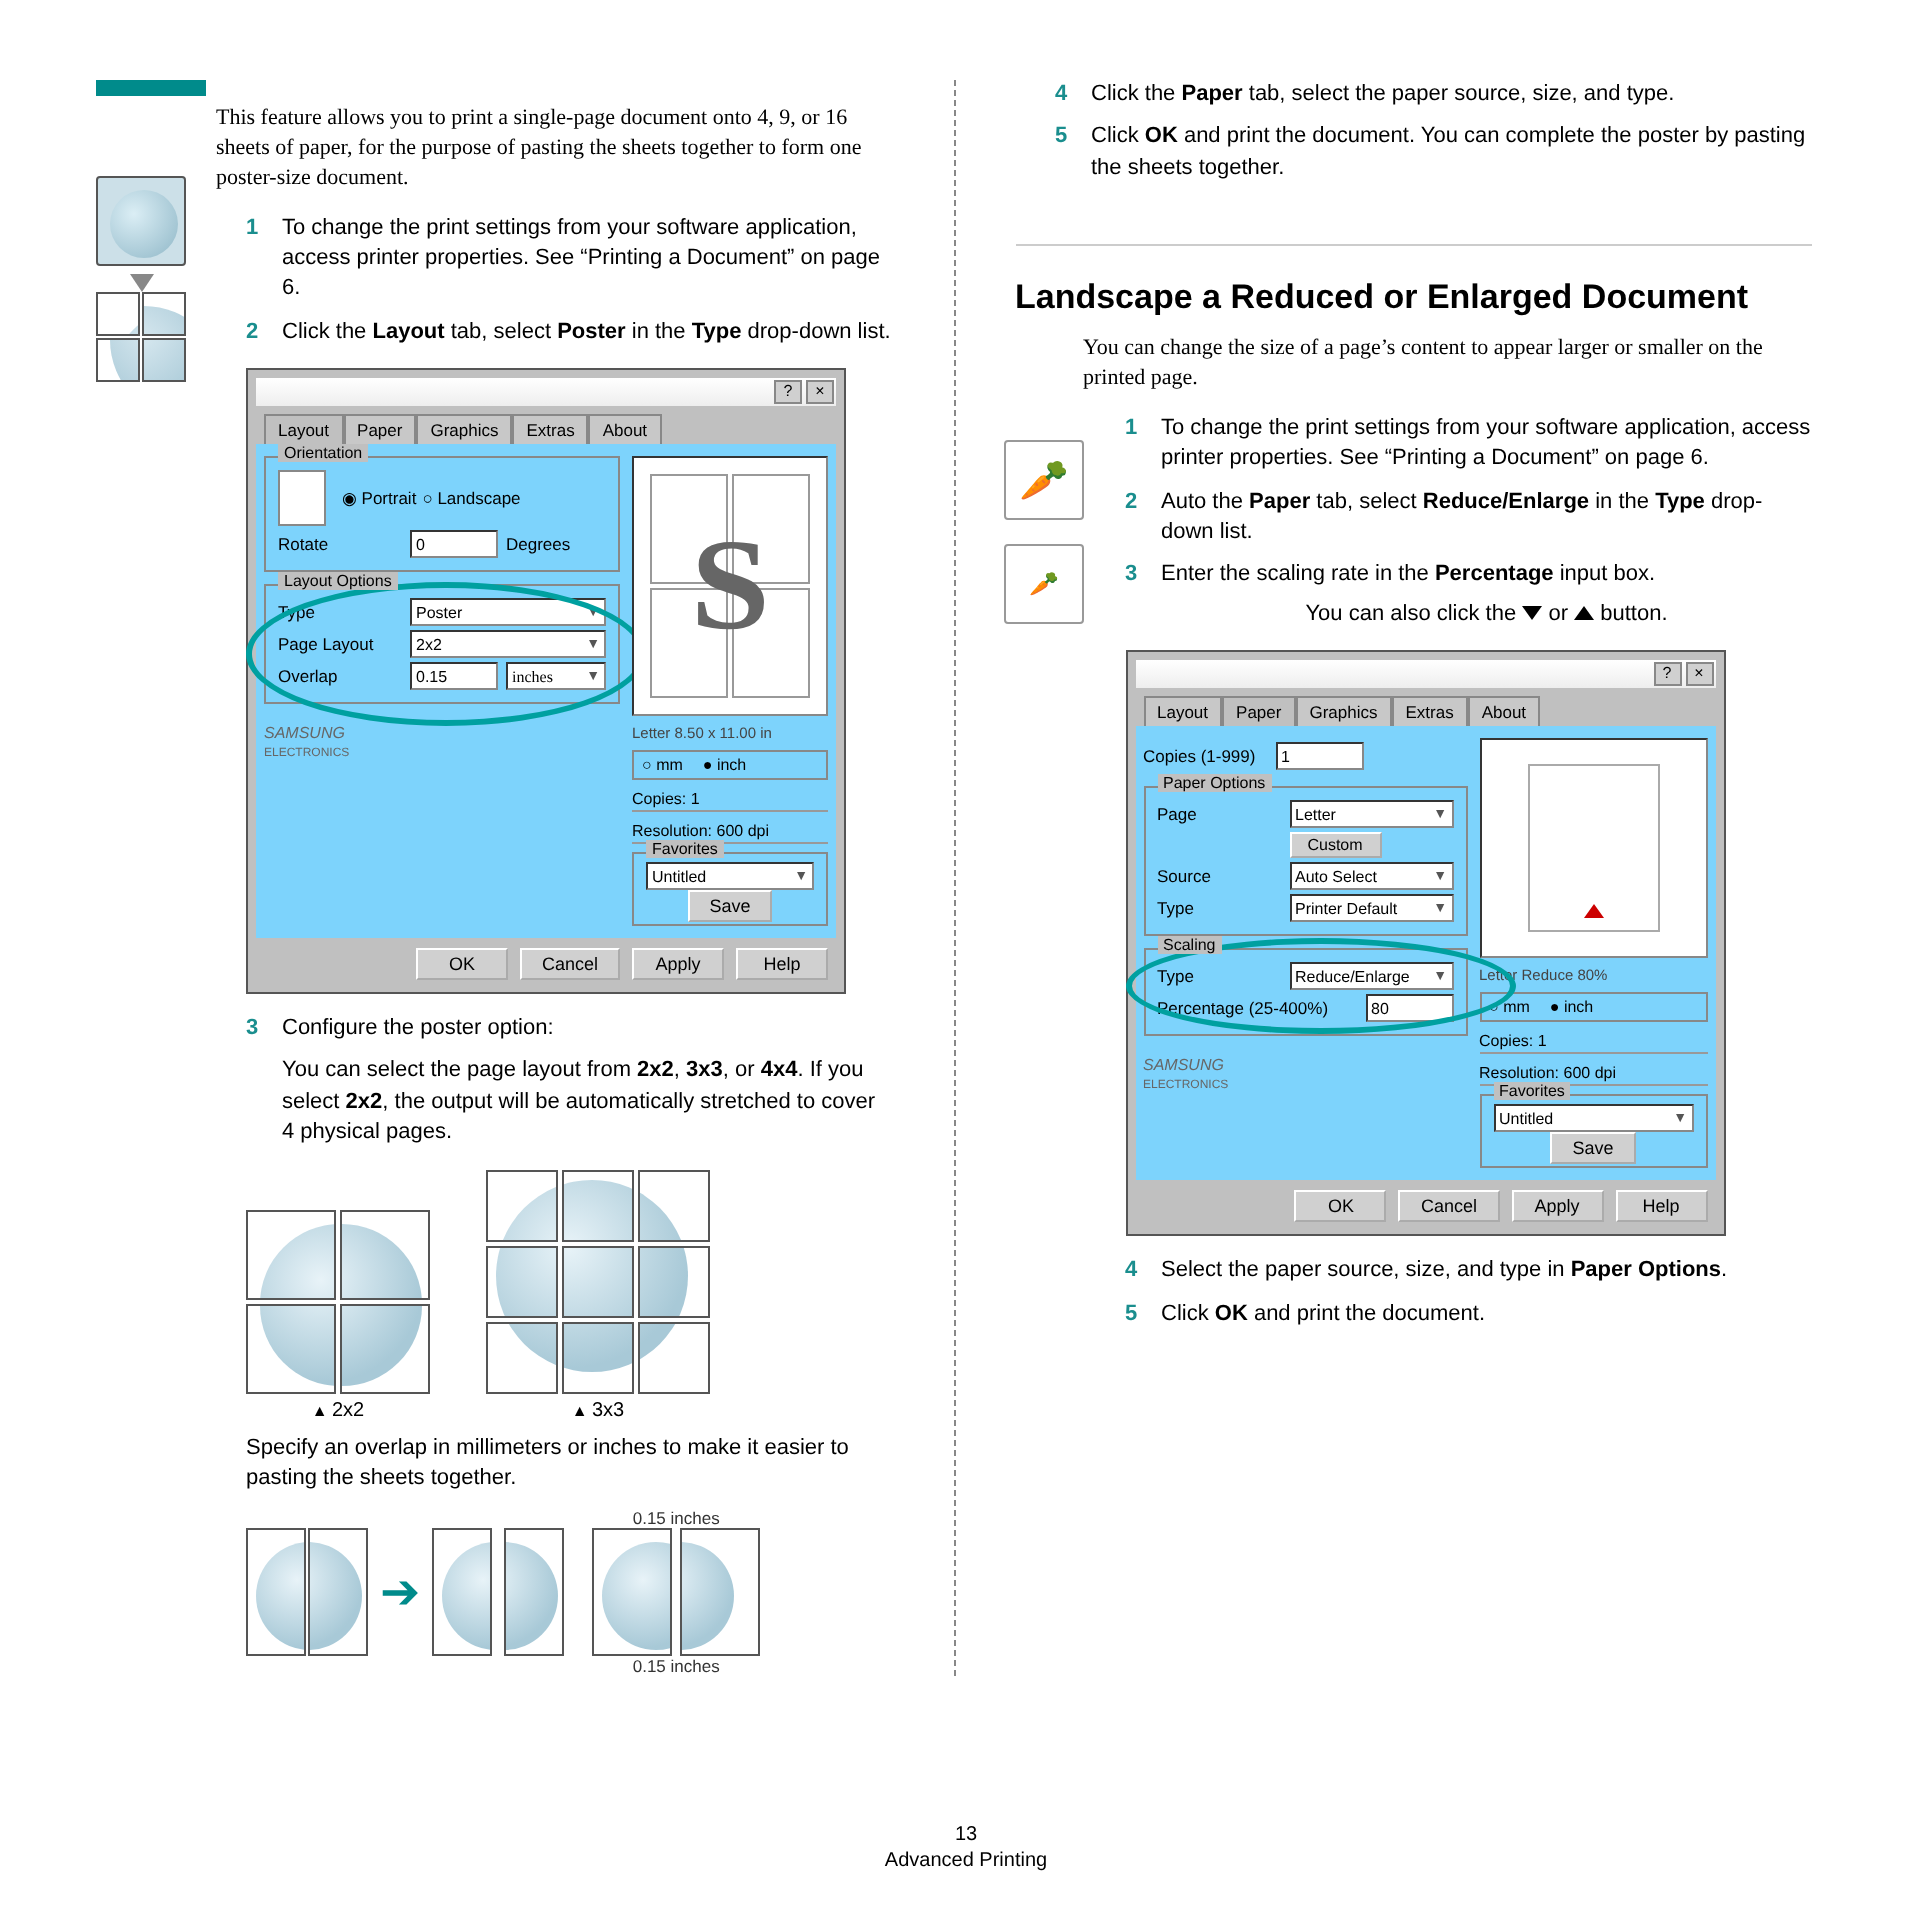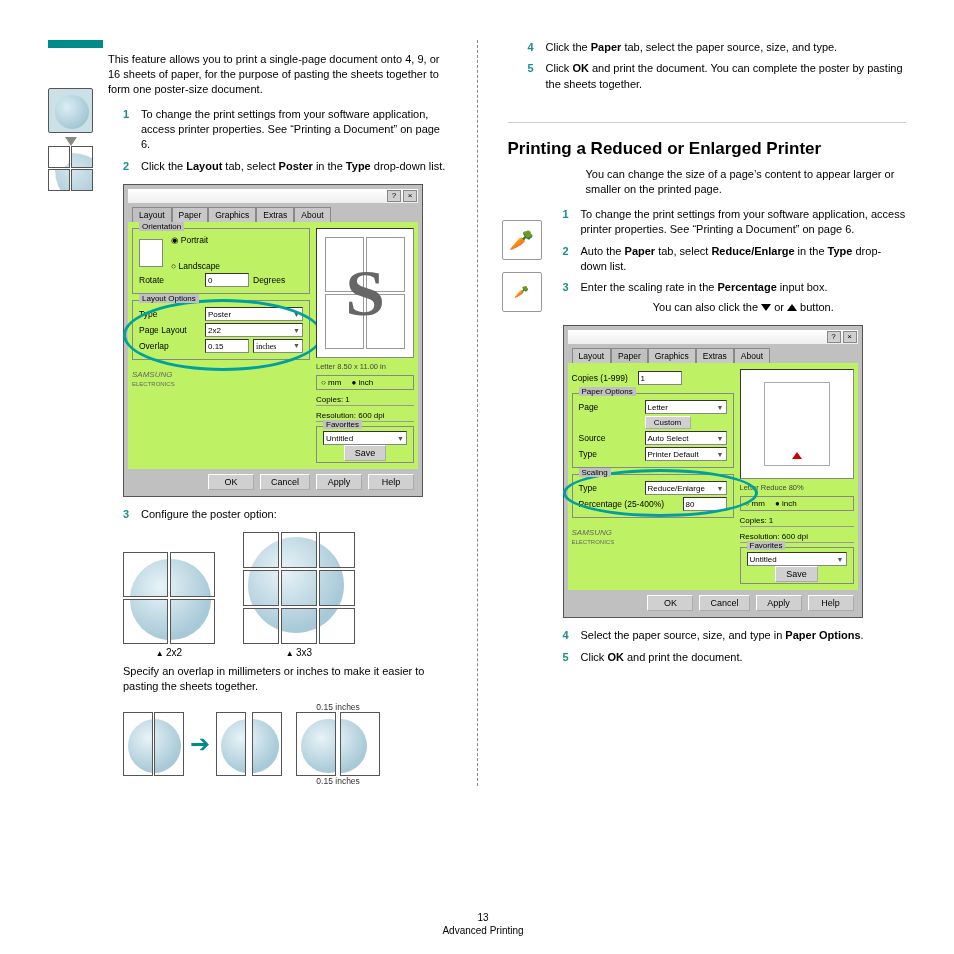--- a/index.html
+++ b/index.html
@@ -32,21 +32,21 @@
     width: 55px;
     background: #008b8b;
     margin-bottom: 4px;
   }
   h2 {
     font-family: Verdana, Geneva, sans-serif;
     font-size: 17px;
     font-weight: bold;
     margin: 0 0 8px 0;
   }
-  .intro { margin: 0 0 10px 60px; line-height: 1.35; }
+  .intro { margin: 0 0 10px 60px; line-height: 1.35; font-family: Liberation Serif, serif; }
   .step-list { margin-left: 75px; }
   .step { display: flex; margin-bottom: 6px; line-height: 1.4; }
   .step-num { color: #1a8e8e; font-weight: bold; width: 18px; flex-shrink: 0; }
   .step-body { flex: 1; }
   .step-body b { font-weight: bold; }
   .apple-icon { width: 45px; height: 45px; border: 1px solid #555; border-radius: 2px; background: #cce0e8; position: relative; overflow: hidden; }
   .apple-icon::before { content:""; position:absolute; left:6px; top:6px; width:34px; height:34px; background: radial-gradient(circle at 35% 35%, #dbeef5, #8fb7c7); border-radius:50%; }
   .arrow-down { width:0; height:0; border-left:6px solid transparent; border-right:6px solid transparent; border-top:9px solid #888; margin:4px auto 0; }
   .margin-illos { position:absolute; left: 48px; top: 88px; }
   .margin-illos.col2 { left: 502px; top: 220px; }
@@ -57,21 +57,21 @@
     border: 1px solid #555;
     padding: 4px;
     font-size: 9px;
     position: relative;
   }
   .dialog-titlebar { background: linear-gradient(#fff,#eee); height: 14px; display:flex; justify-content:flex-end; gap:2px; padding:1px; }
   .titlebtn { width:14px; height:12px; background:#d0d0d0; border:1px solid #888; font-size:8px; text-align:center; line-height:10px; }
   .tabs-row { display:flex; gap:0; margin:4px 0 0 4px; font-size:8.5px; }
   .tab { padding:2px 6px; background:#c8c8c8; border:1px solid #888; border-bottom:none; }
   .tab.active { background:#c0c0c0; font-weight:normal; }
-  .dialog-body { background:#bef264; padding:6px 4px; display:flex; gap:6px; min-height:150px; }
+  .dialog-body { background:#7dd3fc; padding:6px 4px; display:flex; gap:6px; min-height:150px; }
   .dialog-left { flex:1.3; display:flex; flex-direction:column; gap:6px; font-size:8.5px; }
   .dialog-right { flex:1; display:flex; flex-direction:column; gap:4px; }
   .fieldbox { border:1px solid #888; padding:4px 6px; position:relative; }
   .fieldbox .label { position:absolute; top:-7px; left:6px; background:#c0c0c0; padding:0 3px; font-size:8px; }
   .row { display:flex; align-items:center; gap:4px; margin:2px 0; }
   .row-label { width:62px; font-size:8.5px; }
   .combo { flex:1; background:#fff; border:1px inset #888; height:14px; display:flex; justify-content:space-between; align-items:center; padding:0 2px; font-size:8px; }
   .combo::after { content:"▼"; font-size:7px; color:#555; }
   .spin { display:flex; background:#fff; border:1px inset #888; height:14px; width:44px; align-items:center; font-size:8px; padding:0 2px; }
   .preview-box { background:#fff; border:1px inset #888; height:130px; display:flex; align-items:center; justify-content:center; position:relative; }
@@ -165,21 +165,21 @@
         <div class="tab">Graphics</div>
         <div class="tab">Extras</div>
         <div class="tab">About</div>
       </div>
       <div class="dialog-body">
         <div class="dialog-left">
           <div class="fieldbox">
             <span class="label">Orientation</span>
             <div class="row" style="gap:8px;">
               <span style="width:24px;height:28px;background:#fff;border:1px solid #888;display:inline-block;"></span>
-              <div style="display:flex;flex-direction:column;gap:16px;">
+              <div style="display:flex;flex-direction:row;gap:3px;">
                 <span>◉ <span>Portrait</span></span>
                 <span>○ <span>Landscape</span></span>
               </div>
             </div>
             <div class="row">
               <span class="row-label">Rotate</span>
               <div class="spin">
                   <span>0</span>
                 </div>
               <span>Degrees</span>
@@ -245,20 +245,23 @@
         <span class="btn">Apply</span>
         <span class="btn">Help</span>
       </div>
     </div>
 
     <div class="step-list">
       <div class="step">
           <span class="step-num">3</span>
         <div class="step-body">
           <div>Configure the poster option:</div>
+          <div style="margin-top:6px;">
+            <span>You can select the page layout from </span><b>2x2</b><span>, </span><b>3x3</b><span>, or </span><b>4x4</b><span>. If you select </span><b>2x2</b><span>, the output will be automatically stretched to cover 4 physical pages.</span>
+          </div>
         </div>
       </div>
     </div>
 
     <div class="apples-row">
       <div>
         <div class="apple-grid g22">
           <div class="apple-cell c0"></div>
             <div class="apple-cell c1"></div>
           <div class="apple-cell c2"></div>
@@ -320,29 +323,29 @@
       <div class="step">
           <span class="step-num">5</span>
         <div class="step-body">
           <span>Click </span><b>OK</b><span> and print the document. You can complete the poster by pasting the sheets together.</span>
         </div>
       </div>
     </div>
 
     <div style="border-top:1px solid #ccc; margin:30px 0 16px 0;"></div>
 
-    <h2 style="margin-left:0;">Printing a Reduced or Enlarged Printer</h2>
+    <h2 style="margin-left:0;">Landscape a Reduced or Enlarged Document</h2>
 
     <div class="margin-illos col2">
       <div class="carrot-icon">🥕</div>
       <div style="height:12px;"></div>
       <div class="carrot-icon" style="font-size:12px;">🥕</div>
     </div>
 
-    <p class="intro" style="margin-left:78px;">You can change the size of a page’s content to appear larger or smaller on the printed page.</p>
+    <p class="intro" style="margin-left:34px;">You can change the size of a page’s content to appear larger or smaller on the printed page.</p>
 
     <div class="step-list" style="margin-left:55px;">
       <div class="step">
           <span class="step-num">1</span>
         <div class="step-body">To change the print settings from your software application, access printer properties. See “Printing a Document” on page 6.</div>
       </div>
       <div class="step">
           <span class="step-num">2</span>
         <div class="step-body">
           <span>Auto the </span><b>Paper</b><span> tab, select </span><b>Reduce/Enlarge</b><span> in the </span><b>Type</b><span> drop-down list.</span>

